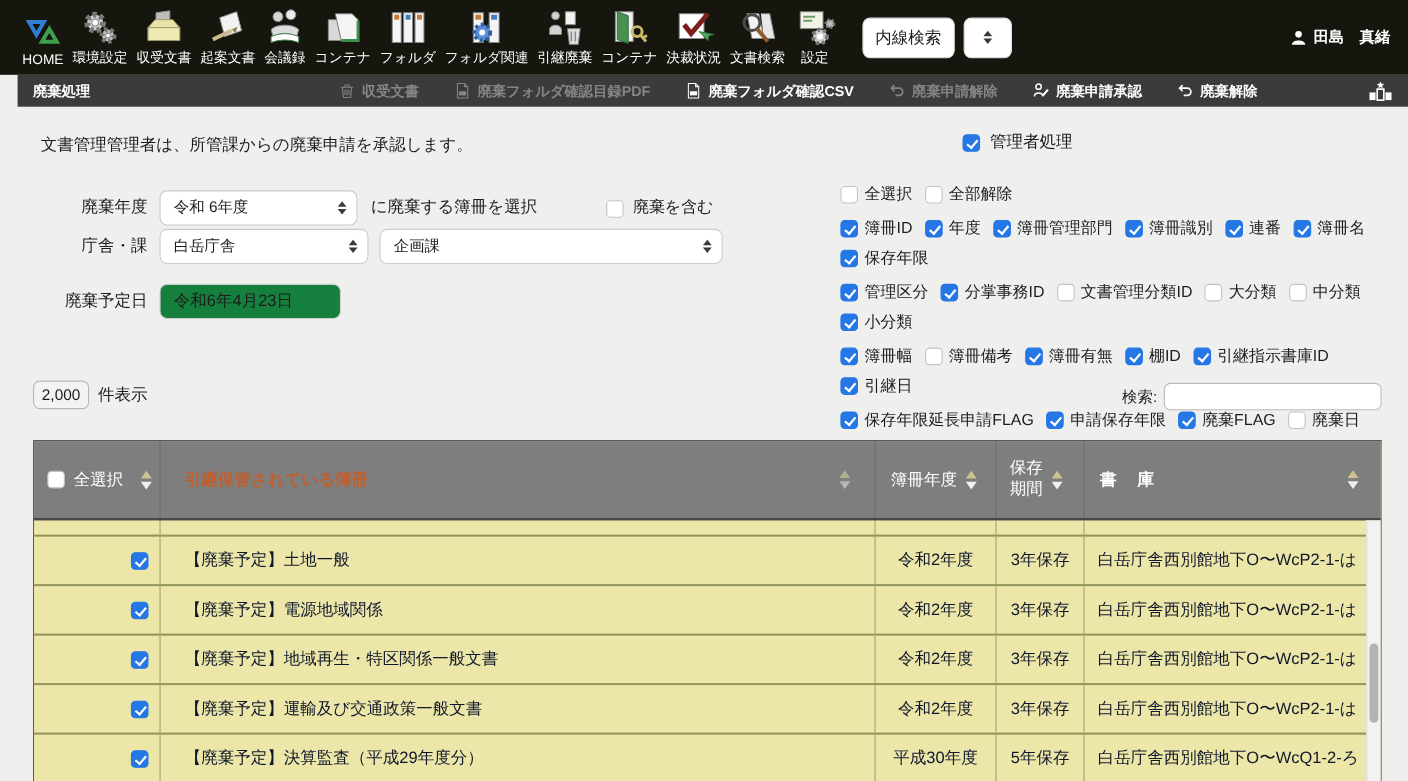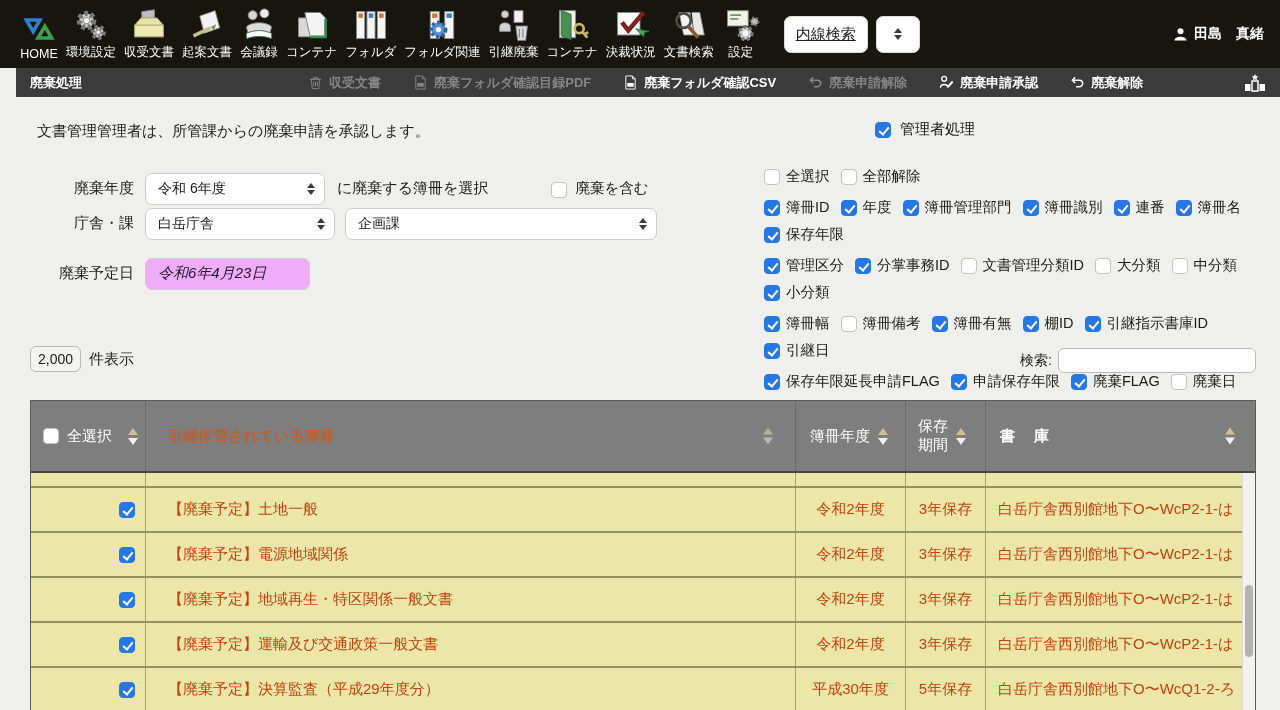--- a/index.html
+++ b/index.html
@@ -5,21 +5,21 @@
   * { margin:0; padding:0; box-sizing:border-box; }
   html,body { width:1280px; height:710px; overflow:hidden; }
   body { position:relative; background:#efefed; font-family:"Liberation Sans","DejaVu Sans",sans-serif; color:#1c1c1c; }
 
   
   .topbar { position:absolute; top:0; left:0; right:0; height:68px; background:#16160f; display:flex; align-items:center; padding:0 16px; }
   .nav { display:flex; align-items:flex-end; }
   .nav-item { display:flex; flex-direction:column; align-items:center; padding:3px 4px; color:#fff; font-size:12.5px; cursor:pointer; white-space:nowrap; }
   .nav-item .nicon { width:38px; height:36px; display:block; }
   .nav-item .nicon svg { width:100%; height:100%; }
-  .ext { display:flex; gap:8px; margin-left:20px; align-items:flex-start;text-decoration:underline; }
+  .ext { display:flex; gap:8px; margin-left:20px; align-items:flex-start; }
   .ext-btn { background:#fff; border:1px solid #ddd; border-radius:7px; height:37px; padding:0 11px; font-size:15px; display:flex; align-items:center; color:#1c1c1c; }
   .ext-sel { background:#fff; border:1px solid #ddd; border-radius:7px; width:44px; height:37px; display:flex; align-items:center; justify-content:center; }
   .user { margin-left:auto; color:#fff; font-size:14px; font-weight:bold; display:flex; align-items:center; gap:6px; }
   .user .uicon { width:15px; height:15px; display:block; }
   .user .uicon svg { width:100%; height:100%; }
 
   
   .menubar { position:absolute; top:68px; left:0; right:0; height:29px; background:#3b3b3b; display:flex; align-items:center; color:#fff; font-size:13px; padding:0 14px;margin-left:16px; }
   .menubar-title { width:278px; font-weight:bold; }
   .menu-item { display:flex; align-items:center; gap:6px; margin-right:32px; font-weight:bold; color:#fff; cursor:pointer; white-space:nowrap; }
@@ -43,21 +43,21 @@
   .frow { display:flex; align-items:center; margin-bottom:2px; height:33px; }
   .flabel { width:115px; text-align:right; padding-right:11px; }
   .sel { background:#fff; border:1px solid #ccc; border-radius:7px; height:32px; display:flex; align-items:center; padding:0 26px 0 12px; font-size:14px; position:relative; cursor:pointer; }
   .sel .ud { position:absolute; right:9px; top:50%; transform:translateY(-50%); display:flex; flex-direction:column; gap:2px; }
   .tri-up { width:0; height:0; border-left:4px solid transparent; border-right:4px solid transparent; border-bottom:5px solid #3a3a3a; }
   .tri-dn { width:0; height:0; border-left:4px solid transparent; border-right:4px solid transparent; border-top:5px solid #3a3a3a; }
   .w-year { width:180px; } .w-bldg { width:190px; } .w-sec { width:312px; margin-left:10px; } .w-dept { width:337px; }
   .hint { margin-left:12px; }
   .inc { display:flex; align-items:flex-end; gap:8px; margin-left:63px; font-size:14.5px; }
   .date-row { margin-top:17px; }
-  .date-box { background:#f0abfc; border:1px solid #ccc; border-radius:7px; height:32px; width:165px; display:flex; align-items:center; padding:0 12px; font-size:15px;font-style:italic; }
+  .date-box { background:#15803d; border:1px solid #ccc; border-radius:7px; height:32px; width:165px; display:flex; align-items:center; padding:0 12px; font-size:15px; }
 
   
   .rpanel { position:absolute; left:764px; top:167px; width:505px; font-size:14.5px; }
   .trow { display:flex; flex-wrap:wrap; align-items:center; column-gap:11px; row-gap:8px; margin-bottom:12px; }
   .titem { display:flex; align-items:center; gap:6px; white-space:nowrap; }
 
   
   .count { position:absolute; left:30px; top:346px; display:flex; align-items:center; gap:8px; font-size:15px; }
   .count-box { border:1px solid #b8b8b8; border-radius:6px; background:#f3f3f1; padding:4px 7px; font-size:14px; }
   .search { position:absolute; right:24px; top:348px; display:flex; align-items:center; gap:6px; font-size:14px; }
@@ -75,21 +75,21 @@
   .th.c4 { padding-left:12px; white-space:pre-line; line-height:1.25; }
   .th.c5 { padding-left:14px; font-weight:bold; letter-spacing:2px; }
   .sort { display:flex; flex-direction:column; gap:3px; margin-left:8px; }
   .sort .up { width:0;height:0;border-left:5px solid transparent;border-right:5px solid transparent;border-bottom:7px solid #cfc190; }
   .sort .dn { width:0;height:0;border-left:5px solid transparent;border-right:5px solid transparent;border-top:7px solid #f0f0ee; }
   .sort.faint .up { border-bottom-color:rgba(223,214,170,.55); }
   .sort.faint .dn { border-top-color:rgba(255,255,255,.45); }
   .sort.abs-r { position:absolute; right:22px; top:50%; transform:translateY(-50%); margin:0; }
   .tbody { position:absolute; top:72px; bottom:0; left:0; right:0; overflow:hidden; }
   .rows { position:relative; top:-30px; }
-  .trowd { height:45px; display:flex; align-items:stretch; background:#ece6a9; border-bottom:2px solid #93935c; font-size:15px; color:#c2410c; }
+  .trowd { height:45px; display:flex; align-items:stretch; background:#ece6a9; border-bottom:2px solid #93935c; font-size:15px; color:#0f172a; }
   .td { display:flex; align-items:center; border-right:1px solid #a3a370; }
   .td:last-child { border-right:none; }
   .td.c1 { justify-content:flex-end; padding-right:10px; }
   .td.c2 { padding-left:22px; }
   .td.c3 { justify-content:center; }
   .td.c4 { justify-content:center; }
   .td.c5 { padding-left:12px; overflow:hidden; white-space:nowrap; }
   .sbar { position:absolute; right:0; top:72px; bottom:0; width:13px; background:#f2f2f0; border-left:1px solid #dcdcda; z-index:4; }
   .sthumb { position:absolute; top:112px; left:2px; width:8px; height:72px; background:#b3b3b3; border-radius:4px; }
 </style>

